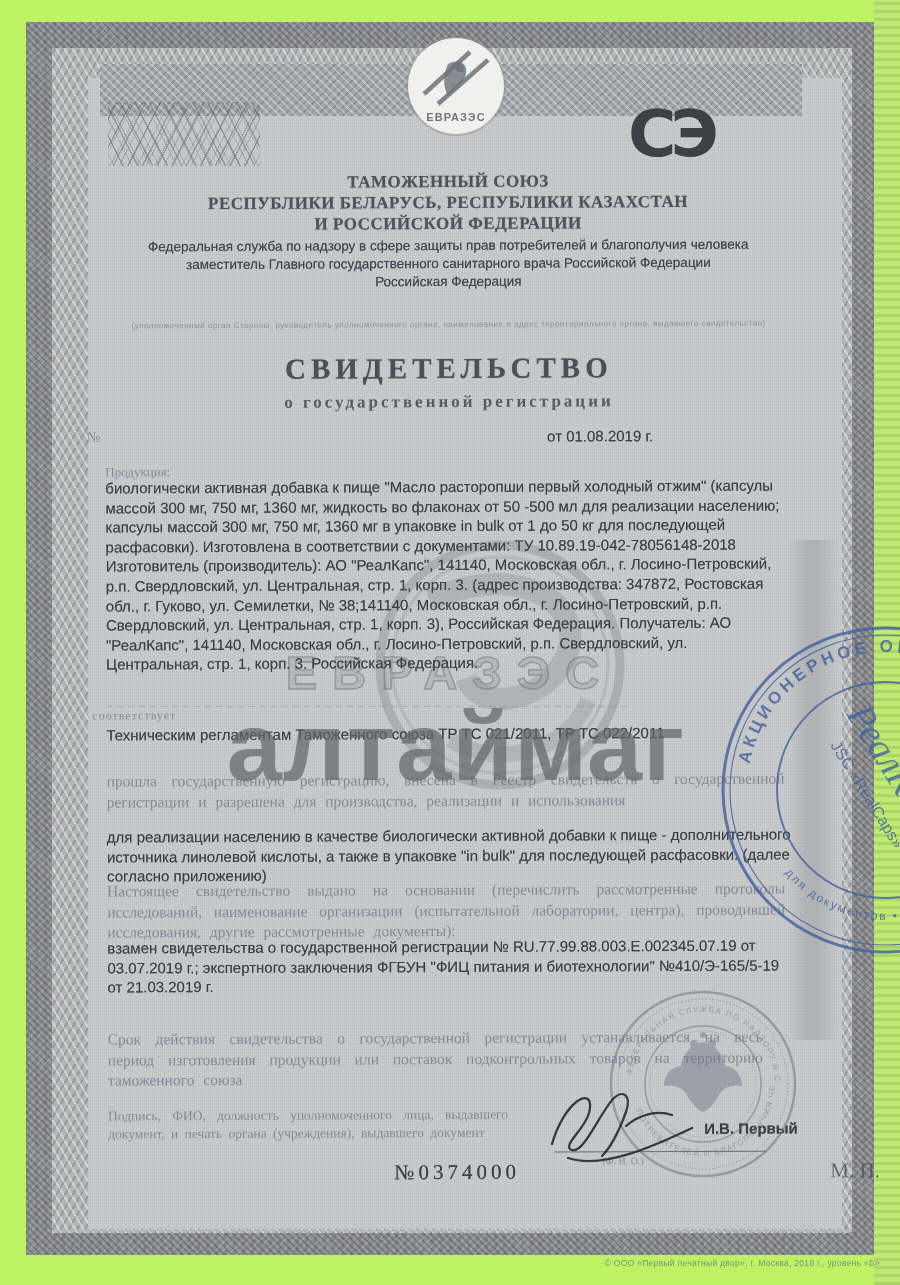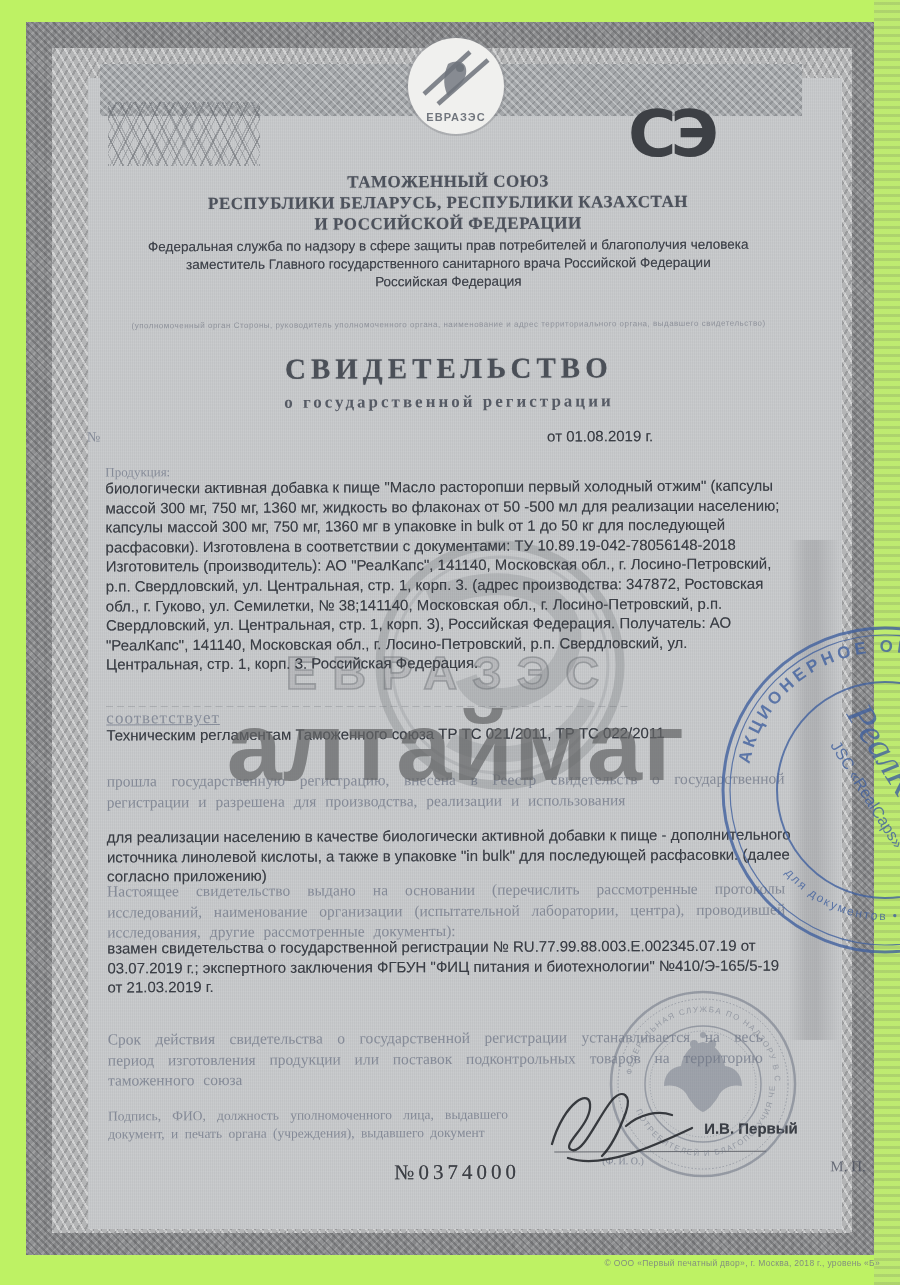--- a/index.html
+++ b/index.html
@@ -51,21 +51,21 @@
     color:#4b5058;text-shadow:0 0 1px rgba(75,80,88,.6);}
   .subtitle{font-family:"Liberation Serif",serif;font-weight:bold;font-size:17px;letter-spacing:3px;
     color:#565b65;}
   .abs{position:absolute;}
   .sans{font-size:15px;line-height:19.6px;color:#3a3e45;text-shadow:0 0 .5px rgba(58,62,69,.55);}
   .faint{font-family:"Liberation Serif",serif;font-size:15.5px;line-height:20.5px;
     color:rgba(92,100,120,.62);word-spacing:5px;text-align:justify;}
   .faint-sm{font-family:"Liberation Serif",serif;color:rgba(92,100,120,.6);}
   .serial{font-family:"Liberation Serif",serif;font-size:21px;letter-spacing:4px;color:#3c3f45;
     text-shadow:0 0 .5px rgba(60,63,69,.7);}
-  .mp{font-family:"Liberation Serif",serif;font-size:15px;color:rgba(70,75,90,.75);}
+  .mp{font-family:"Liberation Serif",serif;font-size:21px;color:rgba(70,75,90,.75);}
   .footer{position:absolute;left:480px;top:1258px;width:400px;text-align:right;font-size:8.5px;
     color:rgba(120,124,130,.85);letter-spacing:.3px;}
   
   .wm{position:absolute;pointer-events:none;}
   .wm-eurasec{left:95px;right:95px;top:645px;text-align:center;font-size:47px;font-weight:bold;
     letter-spacing:15px;color:rgba(104,108,114,.16);-webkit-text-stroke:1.6px rgba(104,108,114,.45);z-index:2;}
   .wm-microrow{left:106px;right:96px;top:702px;font-size:7px;color:rgba(90,94,102,.5);
     letter-spacing:1px;overflow:hidden;white-space:nowrap;z-index:2;}
   .wm-brand{left:86px;top:690px;width:740px;text-align:center;font-size:99px;font-weight:bold;
     color:rgba(100,101,103,.72);z-index:4;transform:scaleY(.97);letter-spacing:1px;}
@@ -118,21 +118,21 @@
 
     <div class="ctr title" style="top:352px;">СВИДЕТЕЛЬСТВО</div>
     <div class="ctr subtitle" style="top:392px;">о государственной регистрации</div>
 
     <div class="abs faint-sm" style="left:88px;top:428px;font-size:14px;">№</div>
     <div class="abs sans" style="left:512px;top:427px;margin-left:36px;">от 01.08.2019 г.</div>
 
     <div class="abs faint-sm" style="left:106px;top:463px;font-size:13px;">Продукция:</div>
     <div class="abs sans" style="left:106px;top:477px;width:678px;">биологически активная добавка к пище "Масло расторопши первый холодный отжим" (капсулы массой 300 мг, 750 мг, 1360 мг, жидкость во флаконах от 50 -500 мл для реализации населению; капсулы массой 300 мг, 750 мг, 1360 мг в упаковке in bulk от 1 до 50 кг для последующей расфасовки). Изготовлена в соответствии с документами: ТУ 10.89.19-042-78056148-2018 Изготовитель (производитель): АО "РеалКапс", 141140, Московская обл., г. Лосино-Петровский, р.п. Свердловский, ул. Центральная, стр. 1, корп. 3. (адрес производства: 347872, Ростовская обл., г. Гуково, ул. Семилетки, № 38;141140, Московская обл., г. Лосино-Петровский, р.п. Свердловский, ул. Центральная, стр. 1, корп. 3), Российская Федерация. Получатель: АО "РеалКапс", 141140, Московская обл., г. Лосино-Петровский, р.п. Свердловский, ул. Центральная, стр. 1, корп. 3. Российская Федерация.</div>
 
-    <div class="abs faint-sm" style="left:106px;top:707px;font-size:17px;letter-spacing:1px;text-decoration:underline;">соответствует</div>
+    <div class="abs faint-sm" style="left:92px;top:707px;font-size:12px;letter-spacing:1px;">соответствует</div>
     <div class="abs sans" style="left:106px;top:724px;width:690px;">Техническим регламентам Таможенного союза ТР ТС 021/2011, ТР ТС 022/2011</div>
 
     <div class="abs faint" style="left:106px;top:770px;width:678px;">прошла государственную регистрацию, внесена в Реестр свидетельств о государственной регистрации и разрешена для производства, реализации и использования</div>
     <div class="abs sans" style="left:106px;top:826px;width:690px;">для реализации населению в качестве биологически активной добавки к пище - дополнительного источника линолевой кислоты, а также в упаковке "in bulk" для последующей расфасовки. (далее согласно приложению)</div>
 
     <div class="abs faint" style="left:106px;top:880px;width:678px;">Настоящее свидетельство выдано на основании (перечислить рассмотренные протоколы исследований, наименование организации (испытательной лаборатории, центра), проводившей исследования, другие рассмотренные документы):</div>
     <div class="abs sans" style="left:106px;top:937px;width:690px;">взамен свидетельства о государственной регистрации № RU.77.99.88.003.E.002345.07.19 от 03.07.2019 г.; экспертного заключения ФГБУН "ФИЦ питания и биотехнологии" №410/Э-165/5-19 от 21.03.2019 г.</div>
 
     <div class="abs faint" style="left:106px;top:1028px;width:655px;">Срок действия свидетельства о государственной регистрации устанавливается на весь период изготовления продукции или поставок подконтрольных товаров на территорию таможенного союза</div>
 

